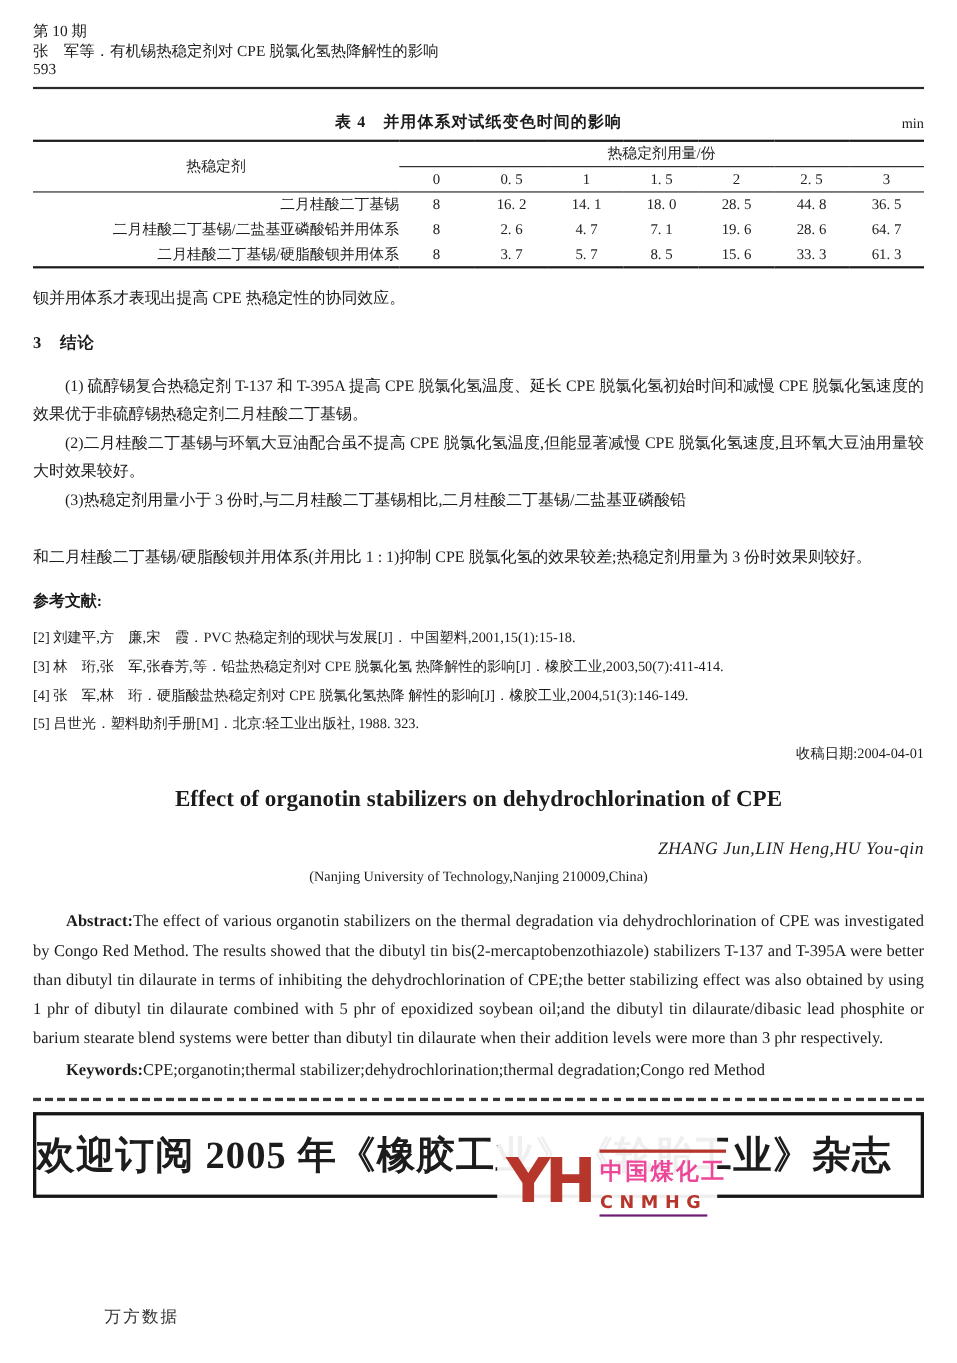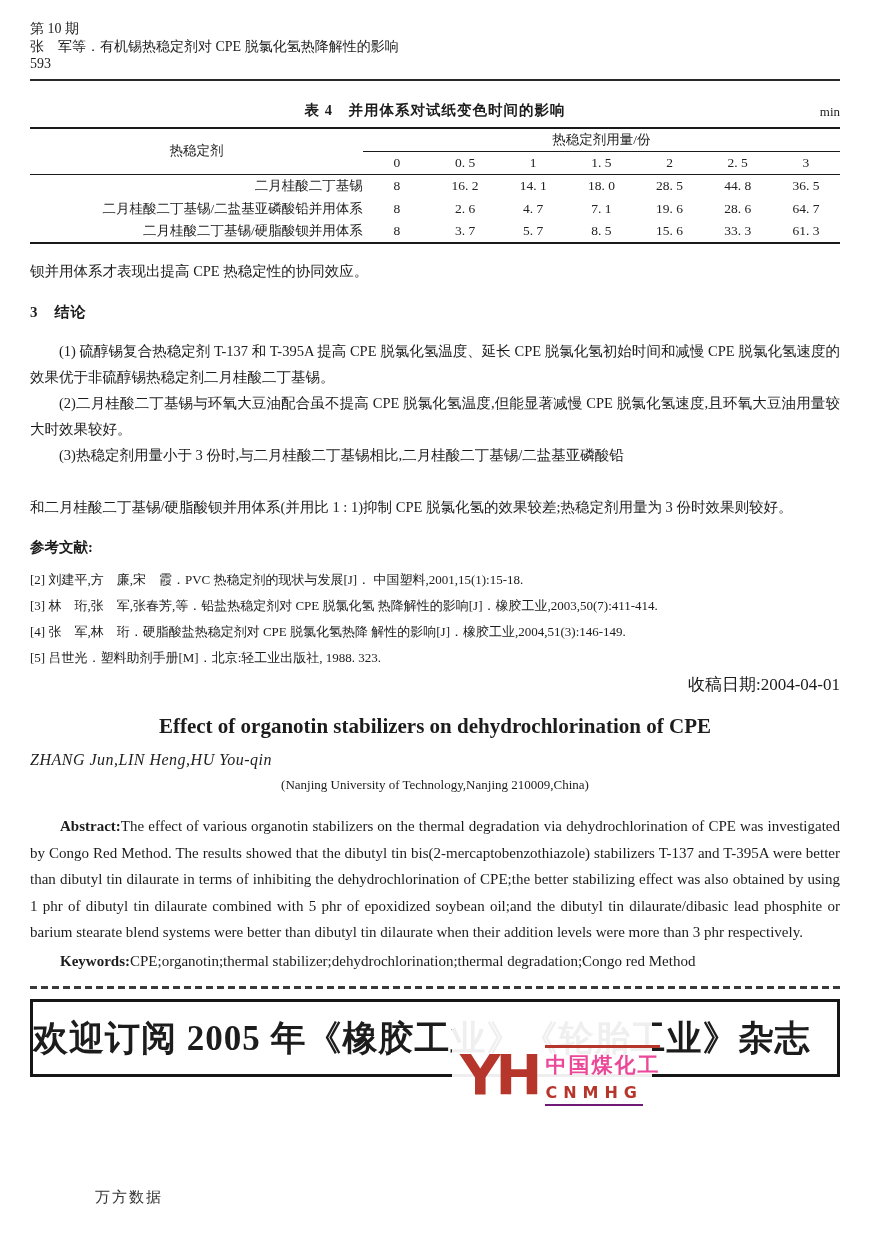--- a/index.html
+++ b/index.html
@@ -34,25 +34,25 @@
 
   
   .columns { display:flex; gap:26px; margin-top:14px; font-size:14.5px; line-height:26px; text-align:justify; }
   .col { flex:1; min-width:0; }
   .para { text-align:justify; }
   .indent { text-indent:2em; }
   .sec-heading { font-weight:bold; font-size:15px; margin:15px 0 13px 0; letter-spacing:1px; }
   .refs-heading { font-weight:bold; margin:14px 0 8px 0; }
   .refs { list-style:none; font-size:13px; line-height:23px; }
   .refs li { padding-left:26px; text-indent:-26px; margin-bottom:3px; text-align:justify; }
-  .received { text-align:right; font-size:17px; }
+  .received { text-align:right; font-size:13px; }
 
   
   .en-title { margin-top:16px; text-align:center; font-size:21px; font-weight:bold; }
-  .en-authors { margin-top:12px; text-align:left; font-size:16px; font-style:italic; letter-spacing:0.5px; }
+  .en-authors { margin-top:24px; text-align:right; font-size:16px; font-style:italic; letter-spacing:0.5px; }
   .en-affil { margin-top:8px; text-align:center; font-size:13px; }
   .abstract { margin-top:20px; font-size:15px; line-height:26.5px; text-align:justify; text-indent:2em; }
   .abstract .lbl, .keywords .lbl { font-weight:bold; }
   .keywords { margin-top:2px; font-size:15px; line-height:26.5px; text-align:justify; text-indent:2em; }
 
   
   .scallop { margin:12px 30px 0 30px; height:3px;
     background:repeating-linear-gradient(90deg,#3a3a3a 0 7px,transparent 7px 11px); }
 
   

